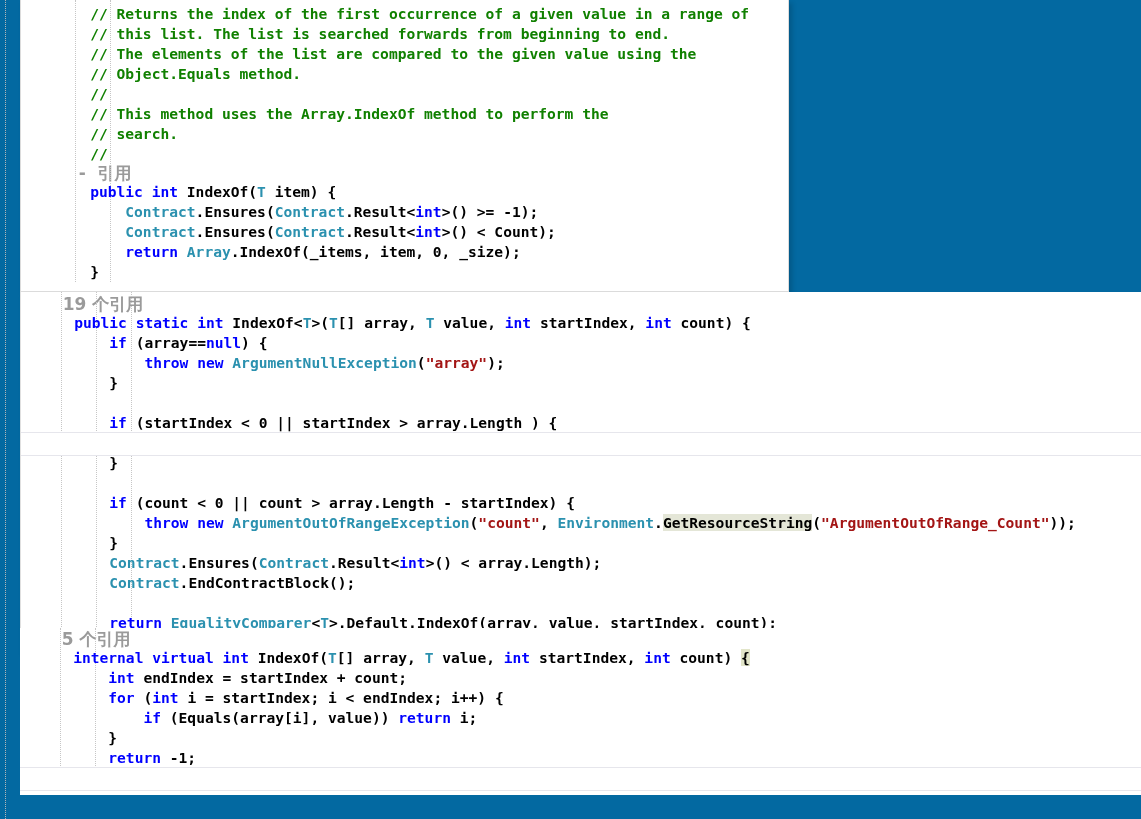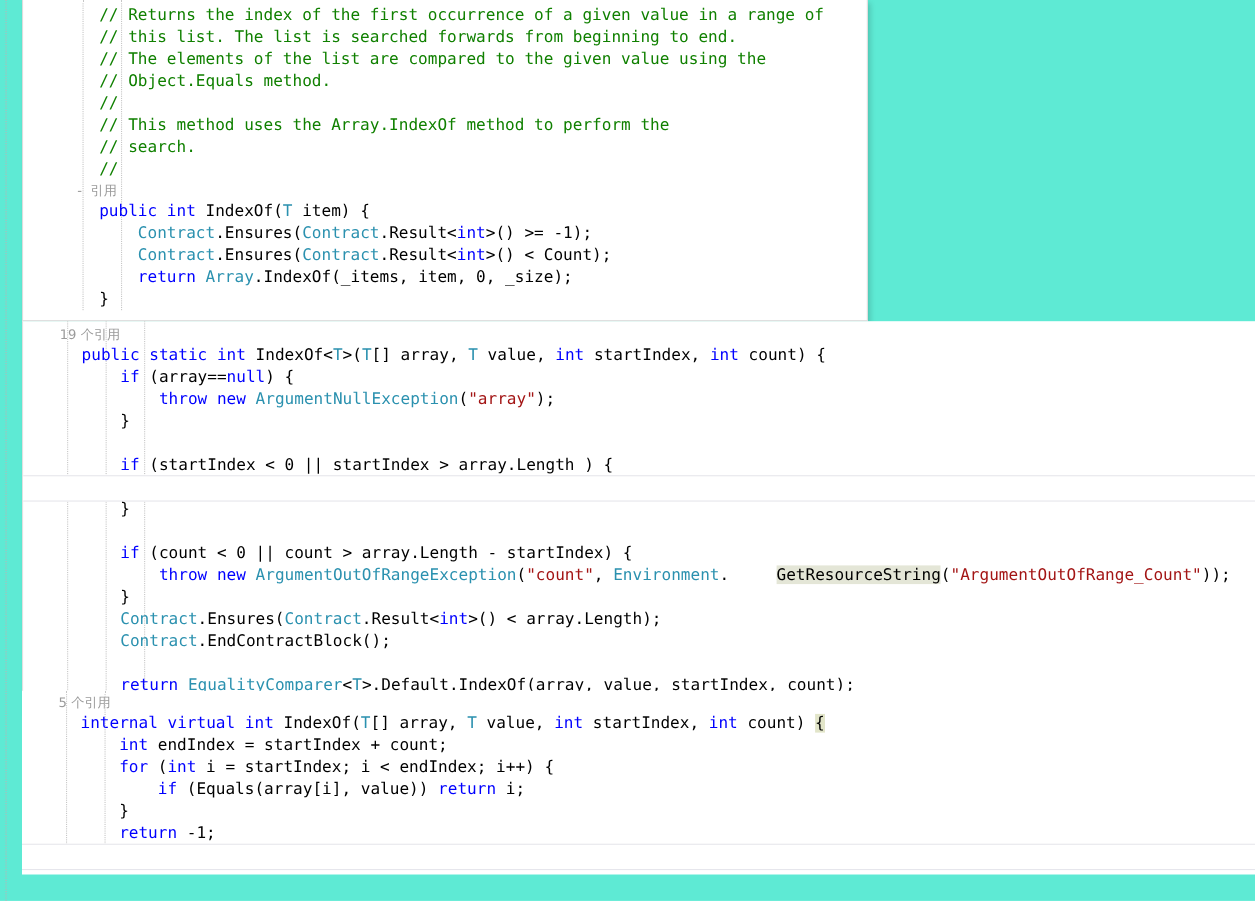--- a/index.html
+++ b/index.html
@@ -11,21 +11,22 @@
     width: 1141px;
     height: 819px;
     overflow: hidden;
     font-family: "DejaVu Sans Mono", "Liberation Mono", monospace;
   }
 
   #root {
     position: relative;
     width: 1141px;
     height: 819px;
-    background: #5eead4;
+    background: #0369a1;
+    font-weight: bold;
   }
 
   
   .outer-guide {
     position: absolute;
     top: 0;
     left: 5px;
     width: 0;
     height: 819px;
     border-left: 1px dotted #b6b6b6;
@@ -42,28 +43,28 @@
   .line {
     position: relative;
     height: 20px;
     white-space: pre;
   }
   .kw   { color: #0000ff; }
   .typ  { color: #2b91af; }
   .cmt  { color: #108000; }
   .str  { color: #a31515; }
   .pln  { color: #000000; }
-  .hl-ref { background: #e4e6d7; margin-left: 43px; }
+  .hl-ref { background: #e4e6d7; }
   .brace-hl { background: #e2e5c9; }
 
   .codelens {
     height: 18px;
     line-height: 18px;
     font-family: "DejaVu Sans", "Liberation Sans", sans-serif;
-    font-size: 12px;
+    font-size: 17px;
     color: #9a9a9a;
     white-space: pre;
   }
 
   
   .guide {
     position: absolute;
     top: 0;
     bottom: 0;
     width: 0;

